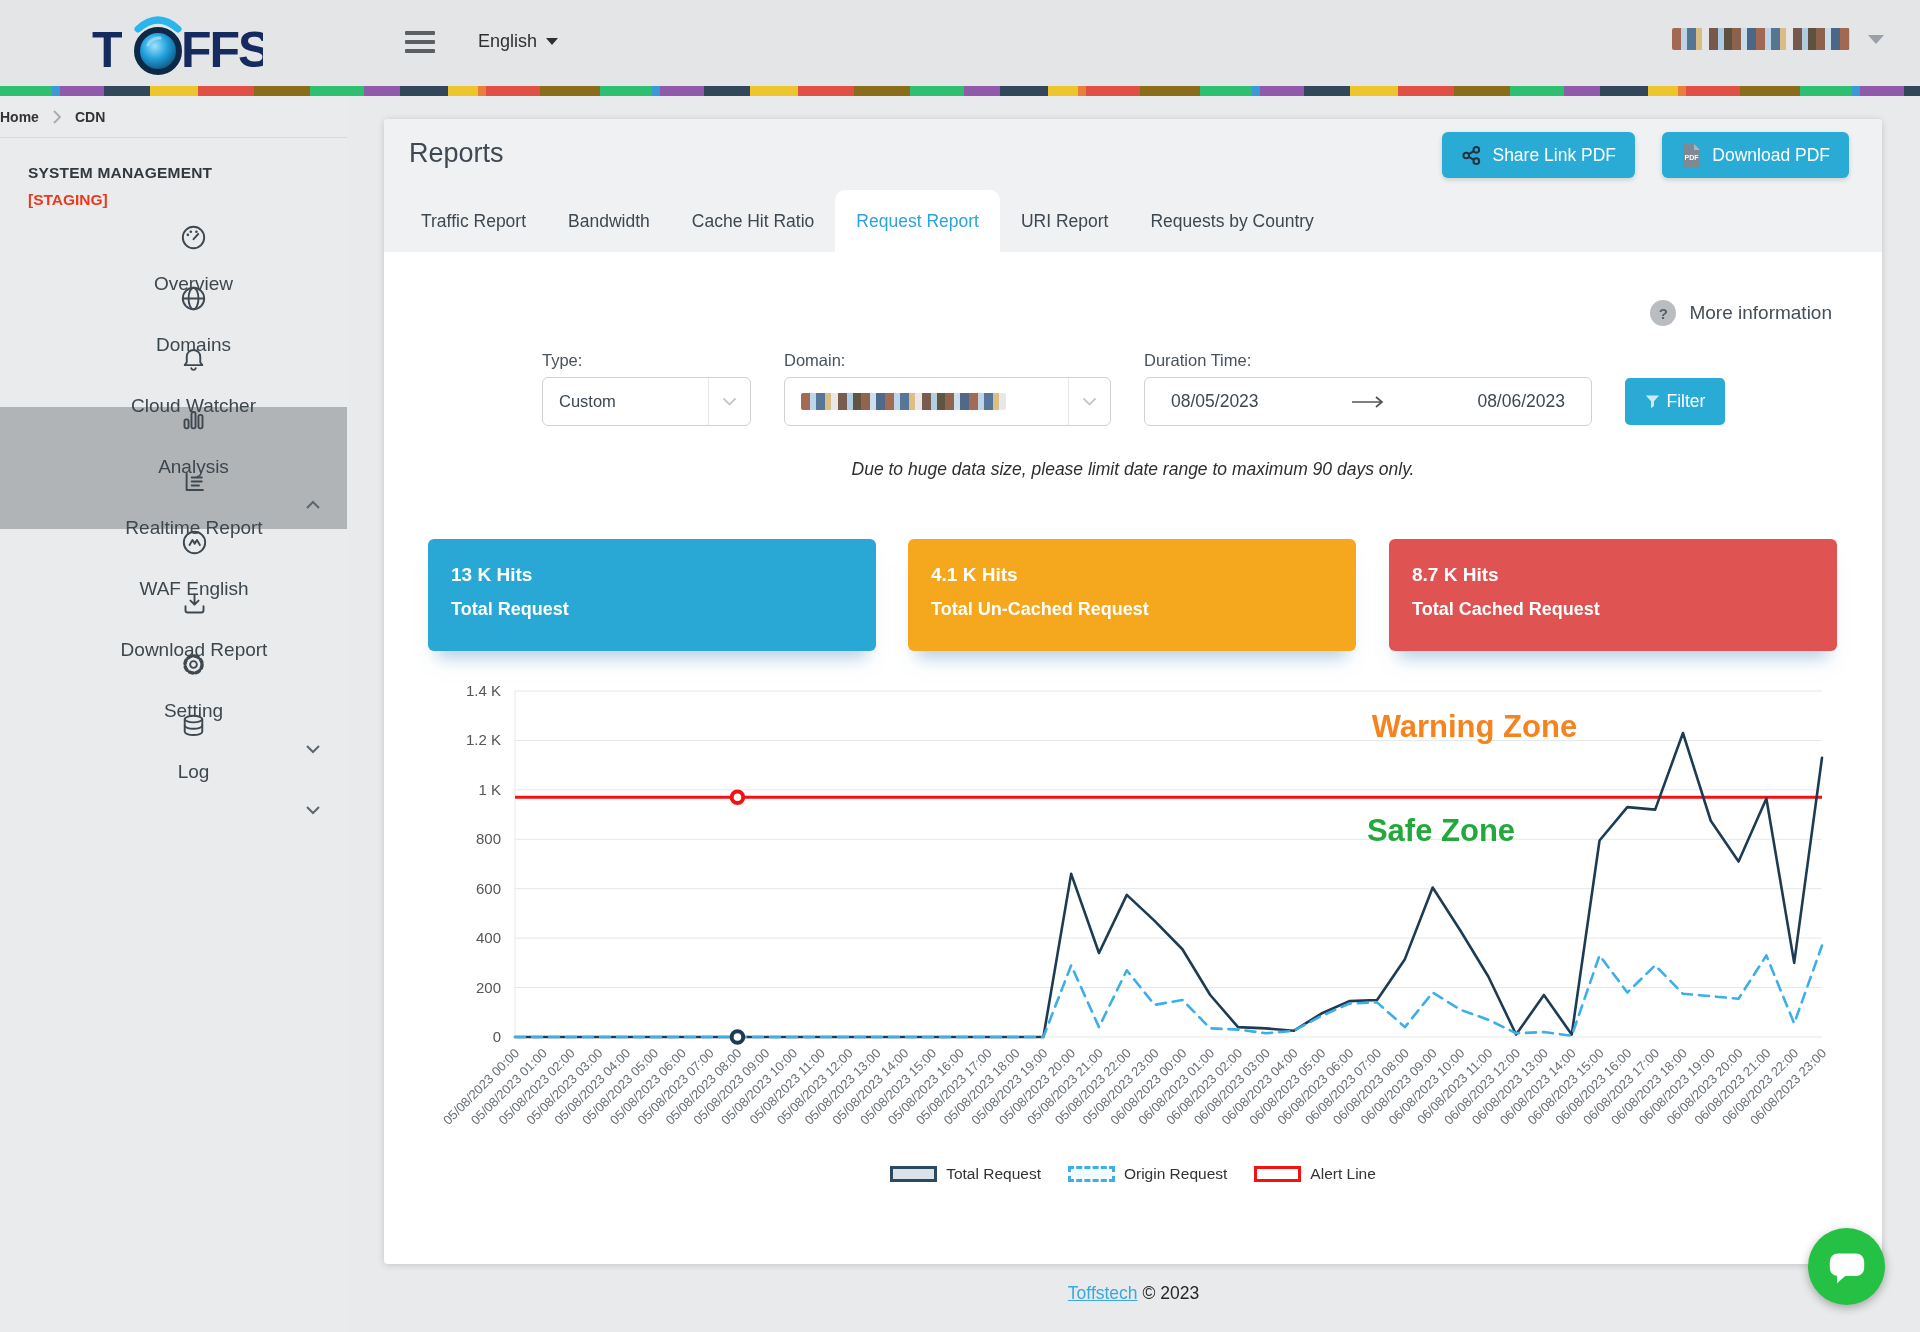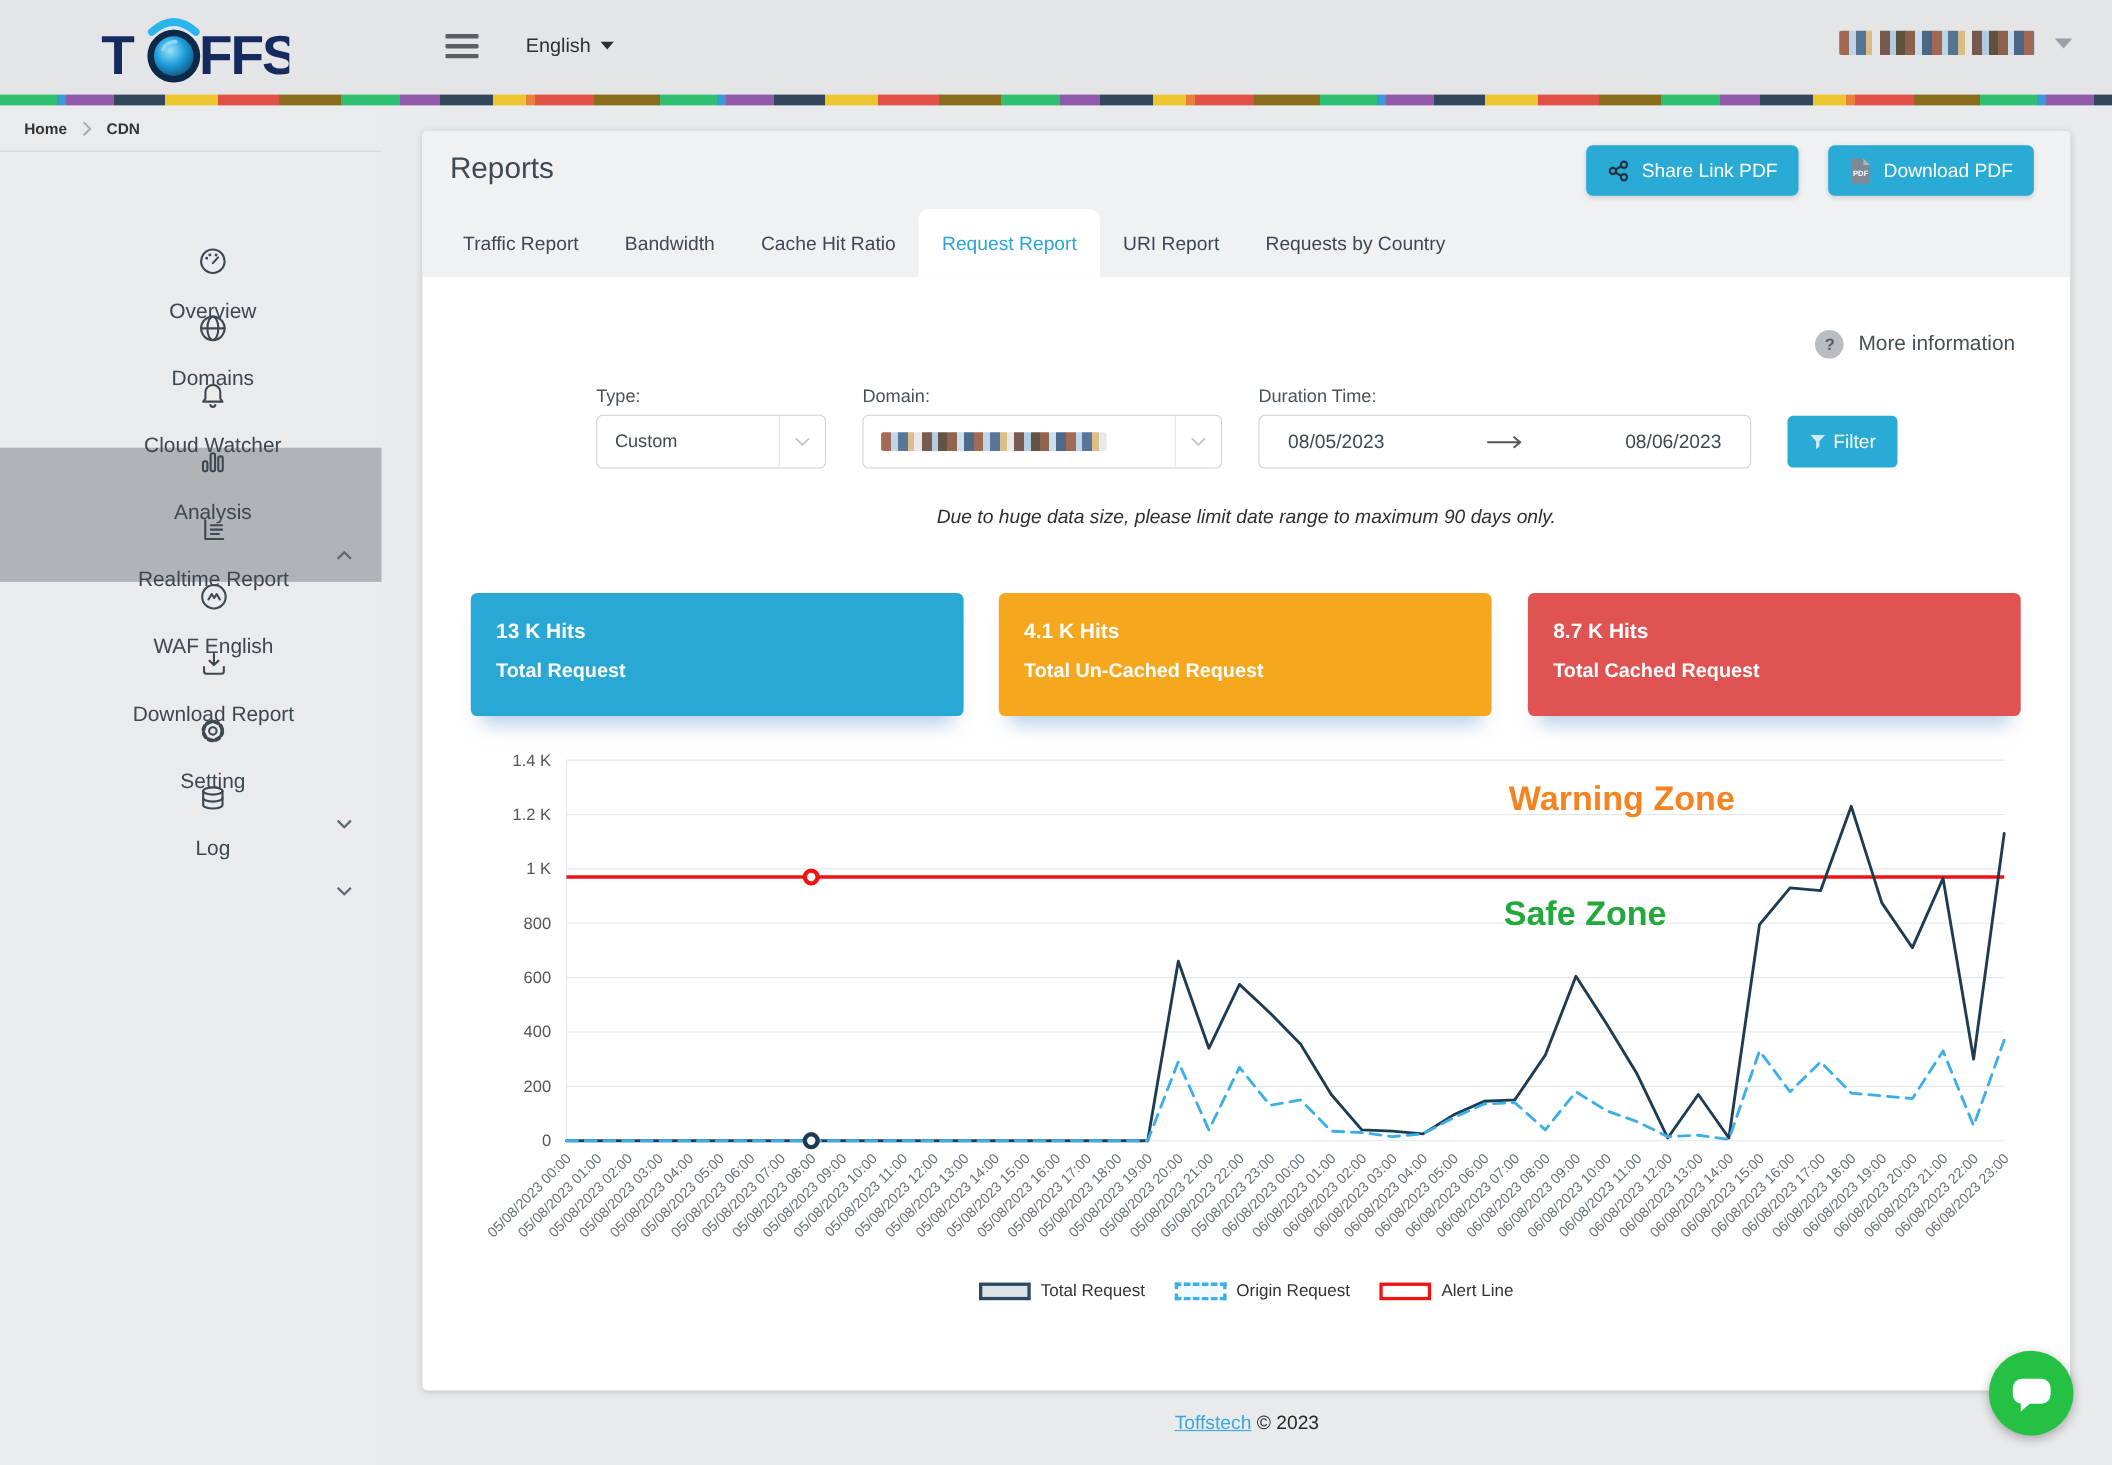--- a/index.html
+++ b/index.html
@@ -17,21 +17,21 @@
   .redacted { height:22px; width:178px; border-radius:2px; opacity:.9; filter:blur(.5px);
     background:repeating-linear-gradient(90deg,#9a5b44 0 9px,#b9d2e8 9px 15px,#47688c 15px 24px,#d9b87b 24px 30px,#e6e6e8 30px 37px,#6b4a3c 37px 46px,#a9c9e1 46px 52px,#51422f 52px 60px,#84543c 60px 69px,#c6dcee 69px 75px,#3c5a7c 75px 84px); }
   .caret.gray { border-left-width:8px; border-right-width:8px; border-top:9px solid #9aa0a6; }
 
   
   .stripe { position:absolute; top:86px; left:0; width:1920px; height:10px;
     background:repeating-linear-gradient(90deg,#2fbf71 0 52px,#3a9ad9 52px 60px,#9059a9 60px 104px,#33475c 104px 150px,#ecc62c 150px 198px,#e05045 198px 254px,#8a6d1a 254px 310px,#2fbf71 310px 364px,#9059a9 364px 400px,#33475c 400px 448px,#ecc62c 448px 478px,#e8803c 478px 486px,#e05045 486px 540px,#8a6d1a 540px 600px); }
 
   
   .sidebar { position:absolute; top:96px; left:0; width:347px; height:1236px; background:#eaebed; }
-  .breadcrumb { height:42px; border-bottom:1px solid #d6d8d9; display:flex; align-items:center; padding-left:22px; gap:14px; font-size:14px; font-weight:bold; color:#333; }
+  .breadcrumb { height:42px; border-bottom:1px solid #d6d8d9; display:flex; align-items:center; gap:14px; font-size:14px; font-weight:bold; color:#333; }
   .crumb { cursor:pointer; }
   .side-head { margin:26px 0 0 28px; }
   .side-title { font-size:15.5px; font-weight:bold; color:#31393f; letter-spacing:.2px; }
   .side-env { margin-top:9px; font-size:15.5px; font-weight:bold; color:#ea391f; }
   .menu { position:absolute; top:128px; left:0; right:0; }
   .side-item { height:61px; display:flex; align-items:center; padding-left:40px; gap:22px; font-size:19px; color:#3d474e; cursor:pointer;flex-direction:column; }
   .side-item.sub { padding-left:41px; }
   .side-item .chev { margin-left:auto; margin-right:26px; display:flex; }
   .active-block { background:#b1b4b7; }
   .sicon { width:27px; height:27px; flex:0 0 27px; stroke:#3e4850; fill:none; stroke-width:1.7; stroke-linecap:round; stroke-linejoin:round; }
@@ -115,20 +115,24 @@
 </div>
 <div class="stripe"></div>
 
 <div class="sidebar">
   <div class="breadcrumb">
     <span class="crumb">Home</span>
     <svg width="8" height="14" viewBox="0 0 8 14">
         <polyline points="1,1 7,7 1,13" fill="none" stroke="#aaa" stroke-width="1.8"></polyline>
       </svg>
     <span class="crumb">CDN</span>
+  </div>
+  <div class="side-head">
+    <div class="side-title">SYSTEM MANAGEMENT</div>
+    <div class="side-env">[STAGING]</div>
   </div>
   <div class="menu">
     <div class="side-item">
       <svg class="sicon" viewBox="0 0 24 24">
           <circle cx="12" cy="12" r="9.5"></circle>
           <path d="M12 13.5l4.2-4.6"></path>
           <path d="M7 9.6l.01 0M9.6 6.9l.01 0M14.6 6.9l.01 0" stroke-width="2.4"></path>
         </svg>
       <span>Overview</span>
     </div>

